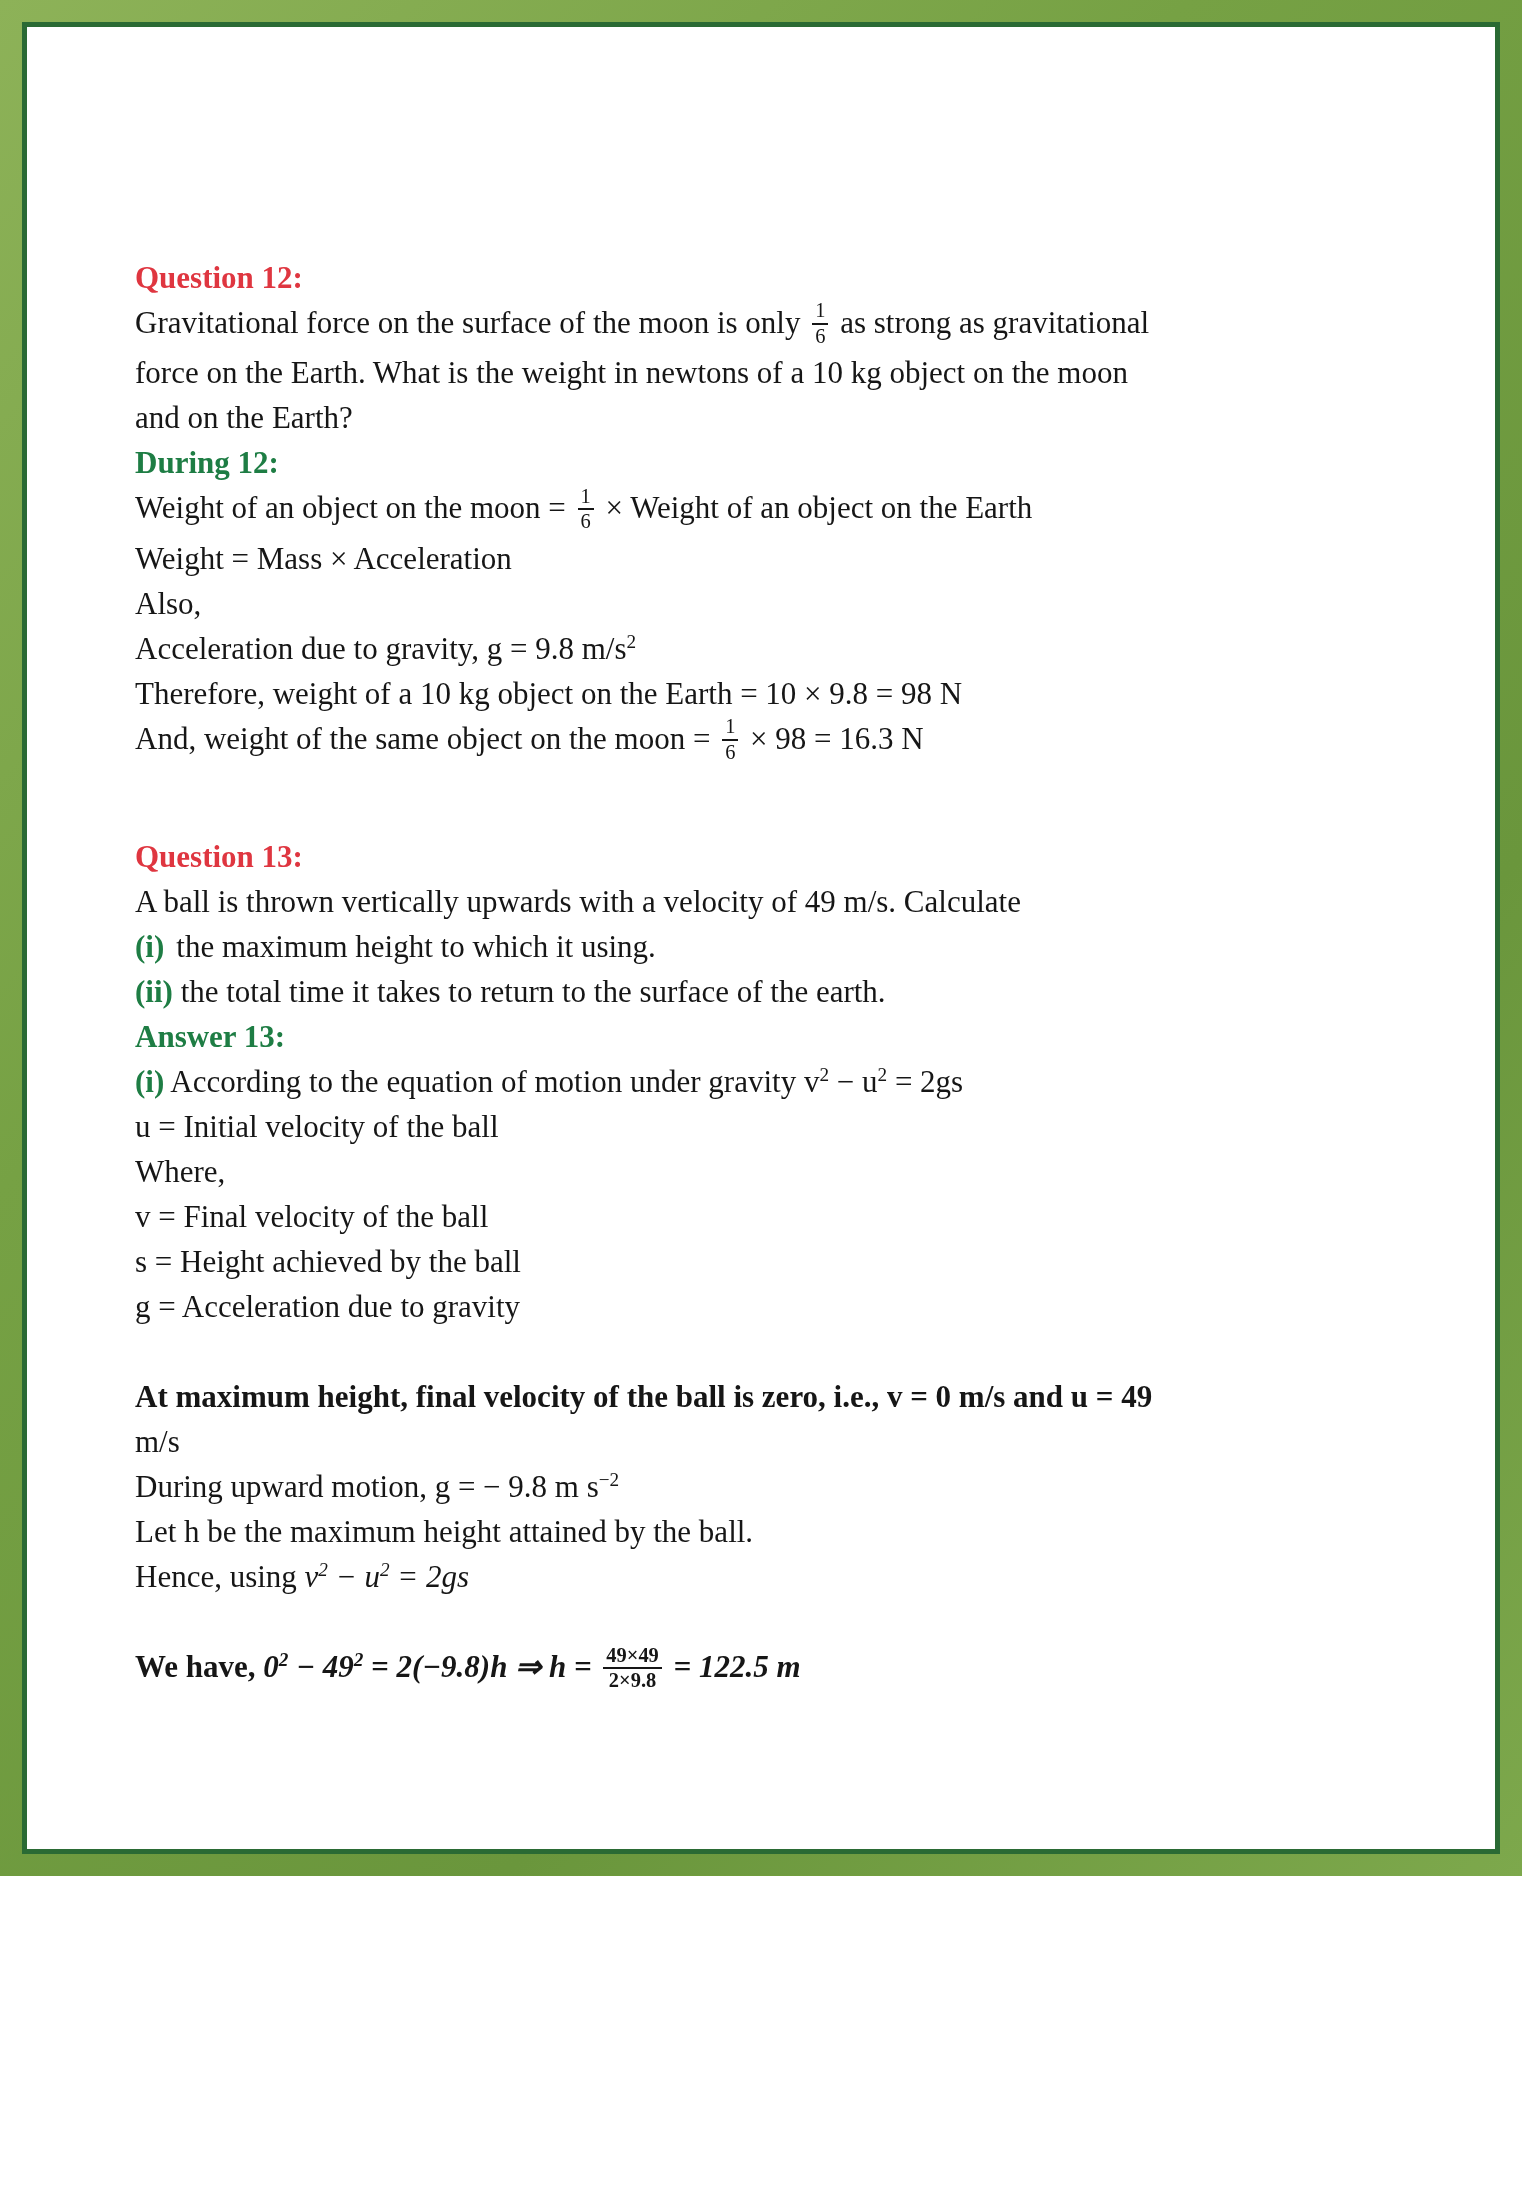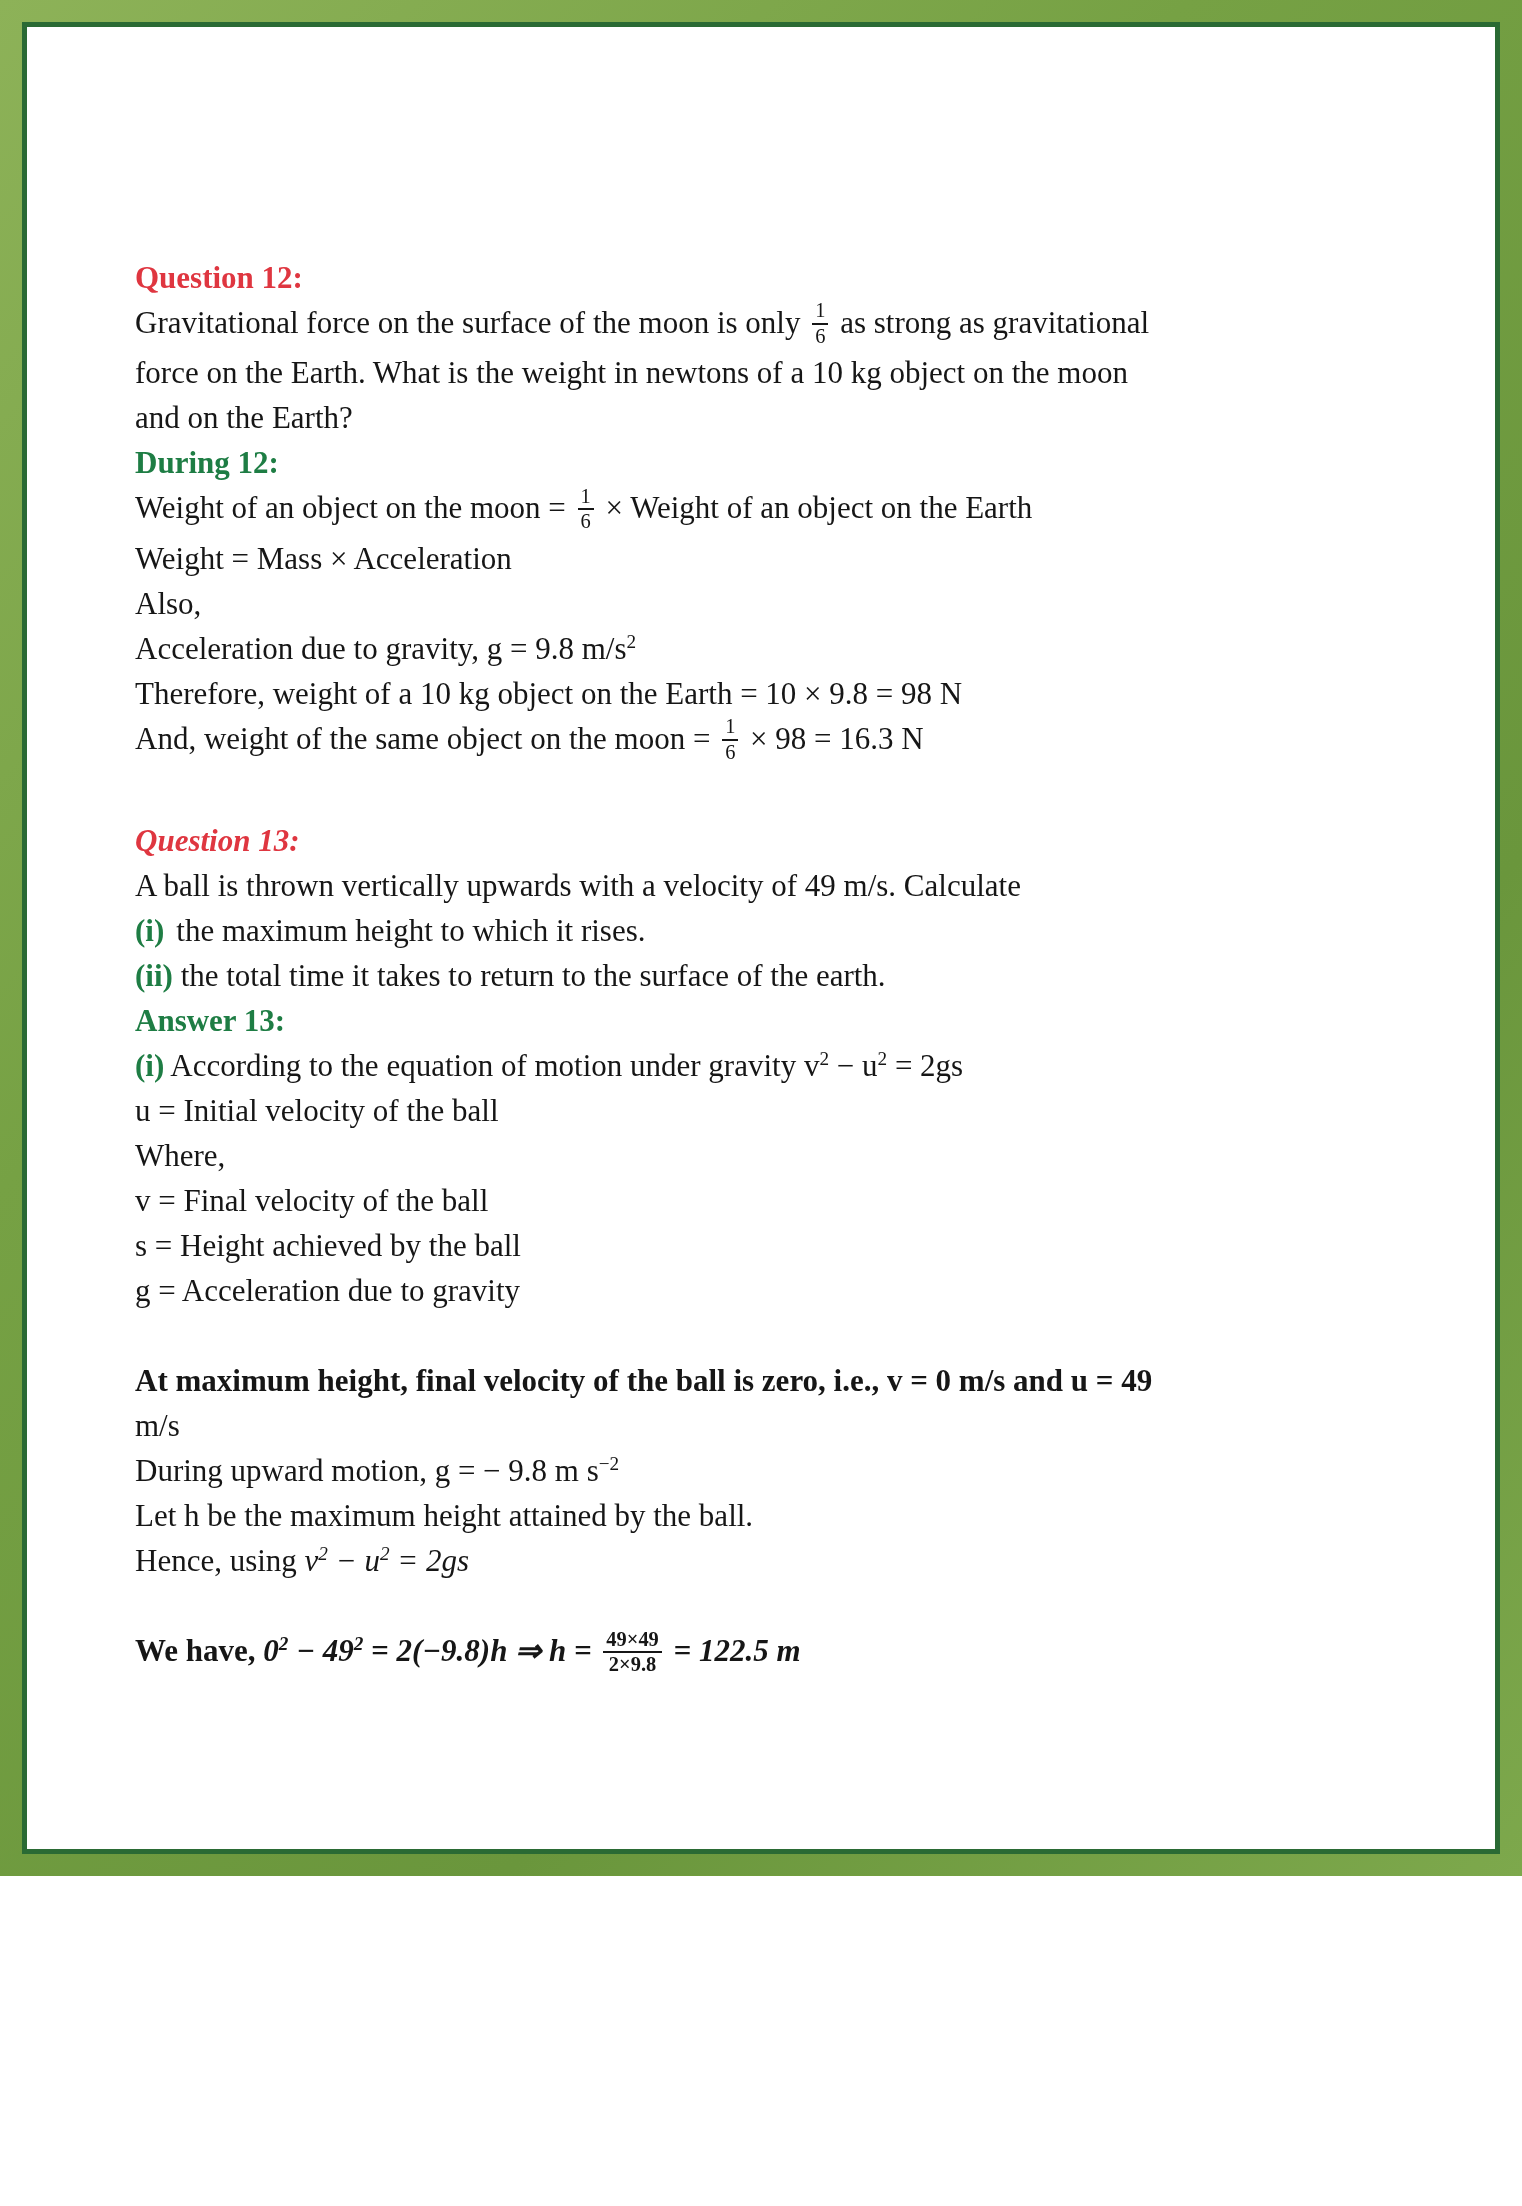--- a/index.html
+++ b/index.html
@@ -38,21 +38,21 @@
     align-items:center;
     vertical-align:middle;
     font-size:0.66em;
     line-height:1.15;
     margin:0 4px;
     position:relative;
     top:-0.1em;
   }
   .frac .num{border-bottom:2px solid currentColor;padding:0 3px;}
   .frac .den{padding:0 3px;}
-  .gap-lg{margin-top:52px;font-style:italic;}
+  .gap-lg{margin-top:68px;}
   .gap-md{margin-top:45px;font-weight:bold;}
   .footer{
     position:absolute;
     left:0;right:0;
     top:1848px;
     text-align:center;
   }
   .divider{
     width:1140px;height:10px;
     margin:0 auto;
@@ -101,21 +101,21 @@
       <div class="ln">
         <span>And, weight of the same object on the moon = </span><span class="frac">
             <span class="num">1</span>
             <span class="den">6</span>
           </span><span> × 98 = 16.3 N</span>
       </div>
 
       <div class="ln heading red gap-lg">Question 13:</div>
       <div class="ln">A ball is thrown vertically upwards with a velocity of 49 m/s. Calculate</div>
       <div class="ln">
-        <span class="green bold qlabel">(i)</span><span>the maximum height to which it rises.</span>
+        <span class="green bold qlabel">(i)</span><span>the maximum height to which it using.</span>
       </div>
       <div class="ln">
         <span class="green bold">(ii)</span> <span>the total time it takes to return to the surface of the earth.</span>
       </div>
 
       <div class="ln heading green">Answer 13:</div>
       <div class="ln">
         <span class="green bold">(i)</span><span> According to the equation of motion under gravity v</span><sup>2</sup><span> − u</span><sup>2</sup><span> = 2gs</span>
       </div>
       <div class="ln">u = Initial velocity of the ball</div>

